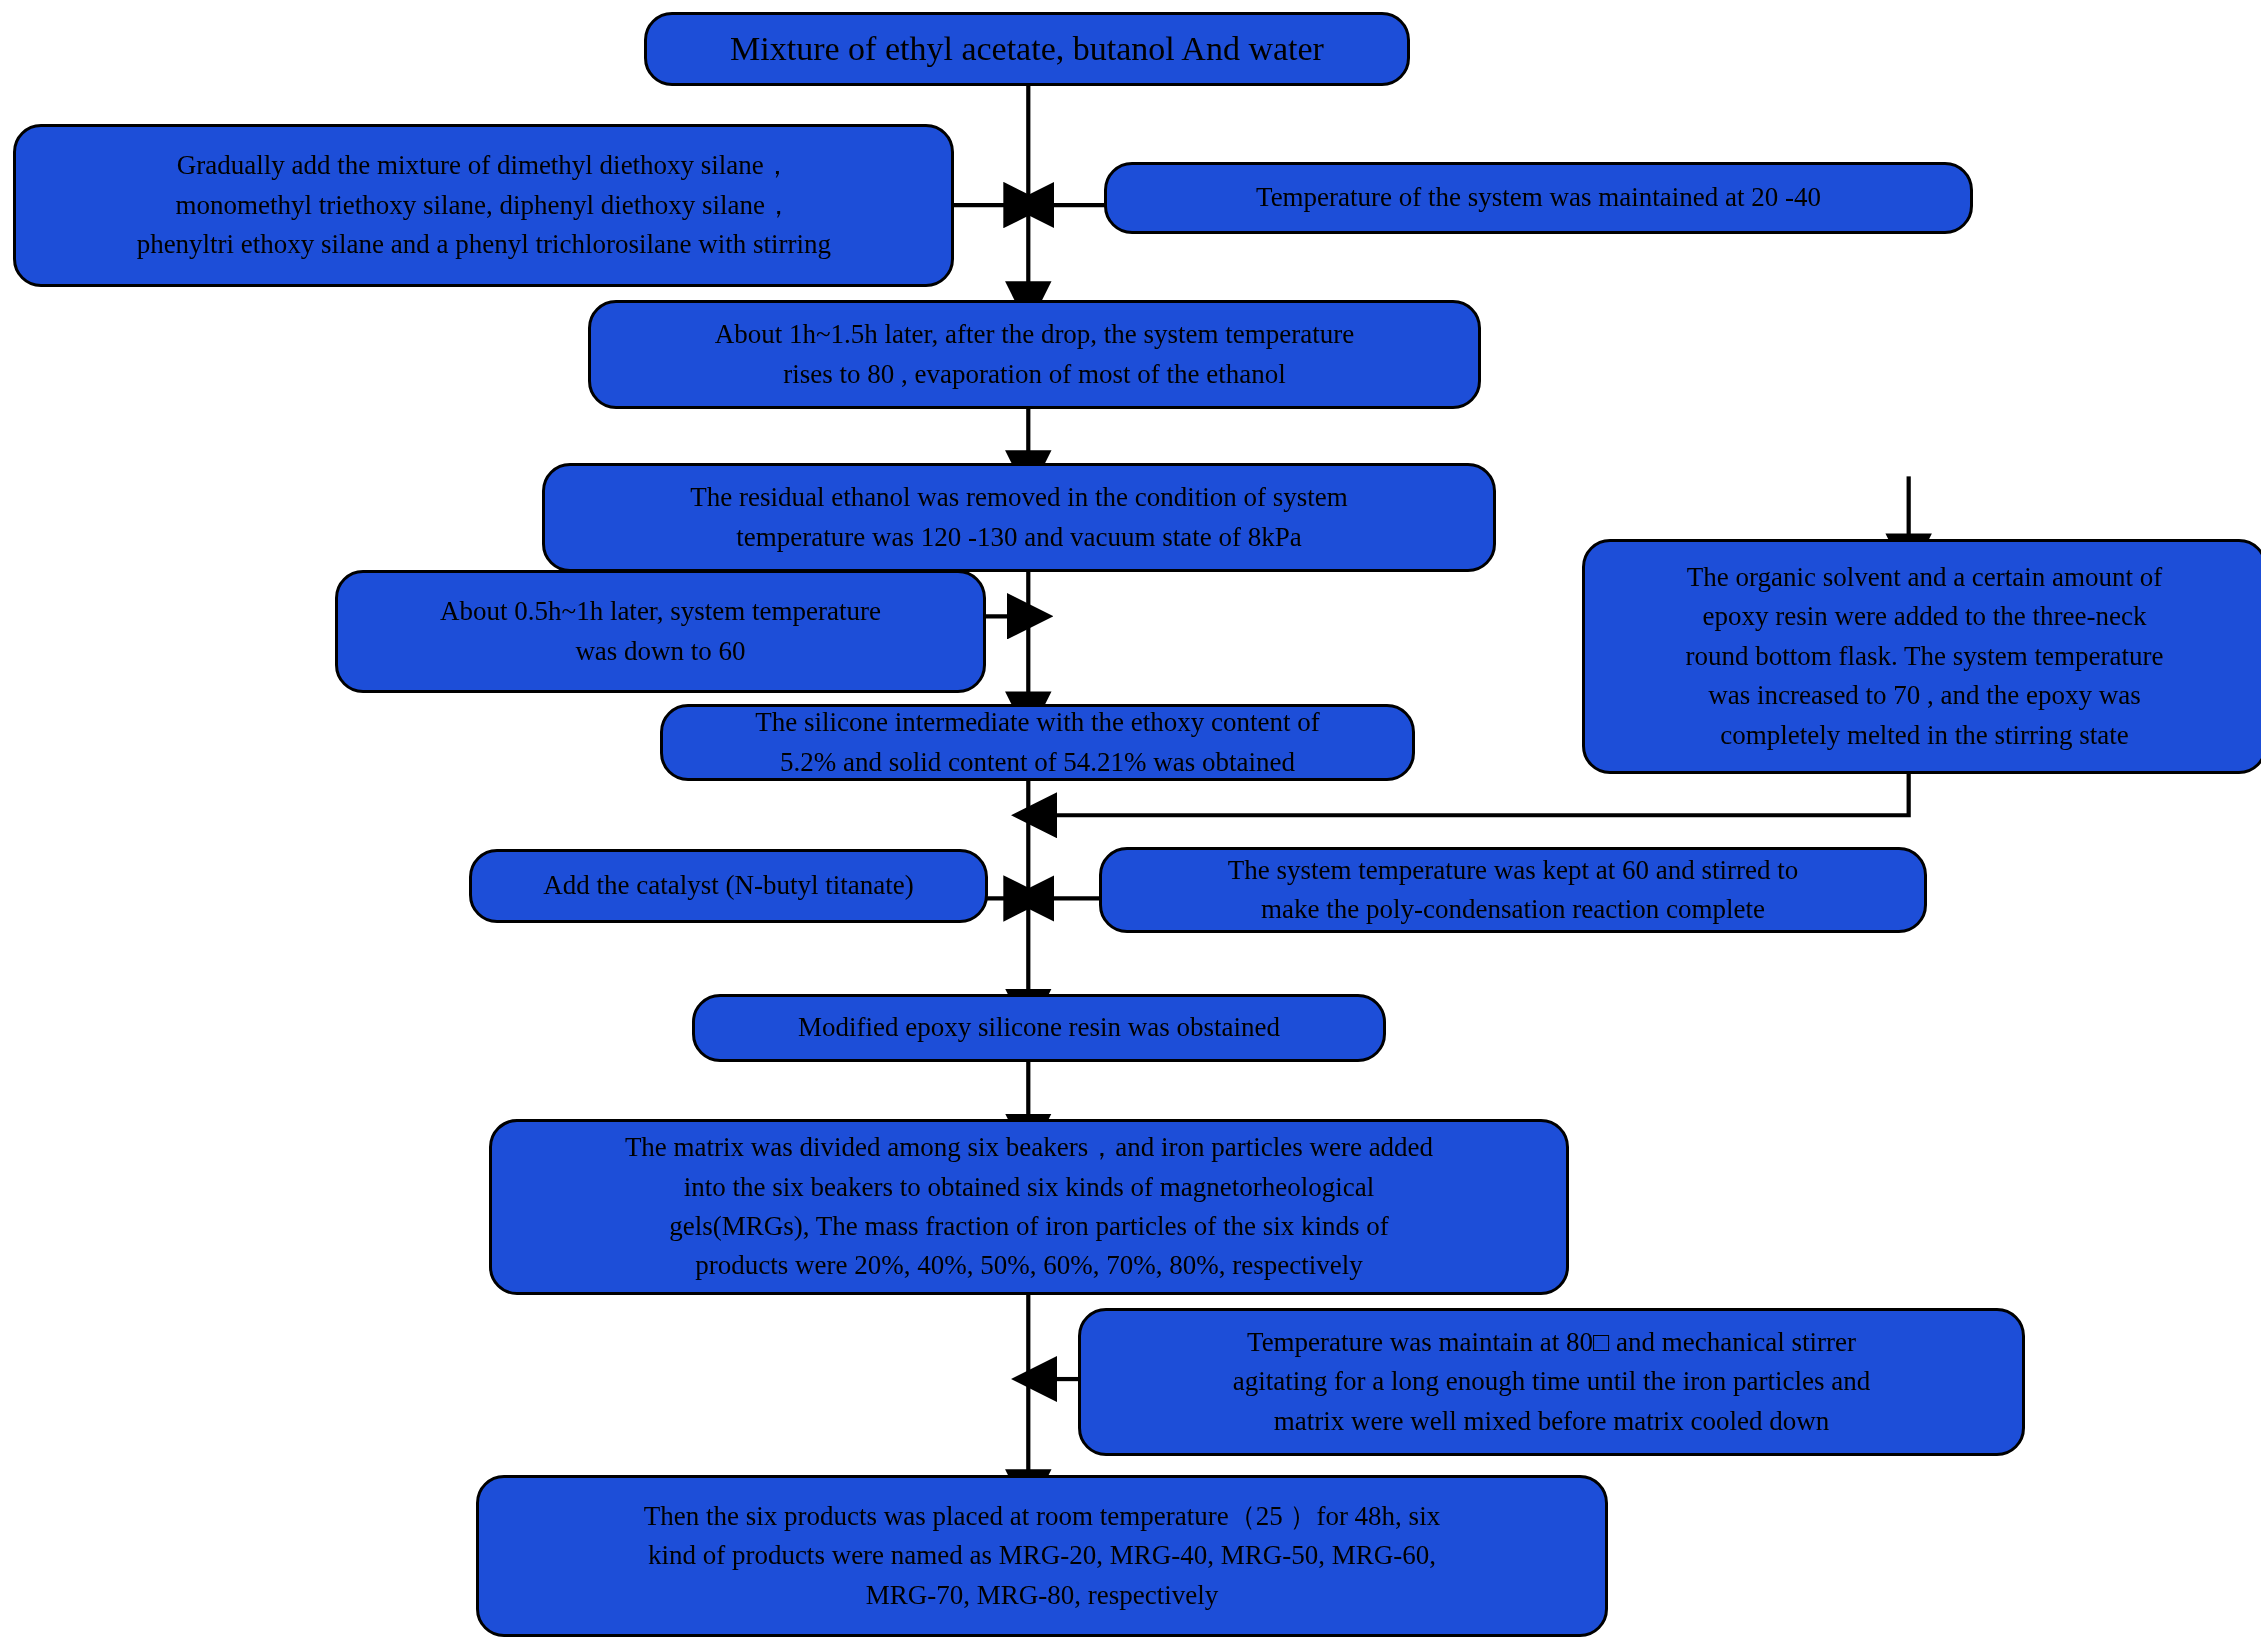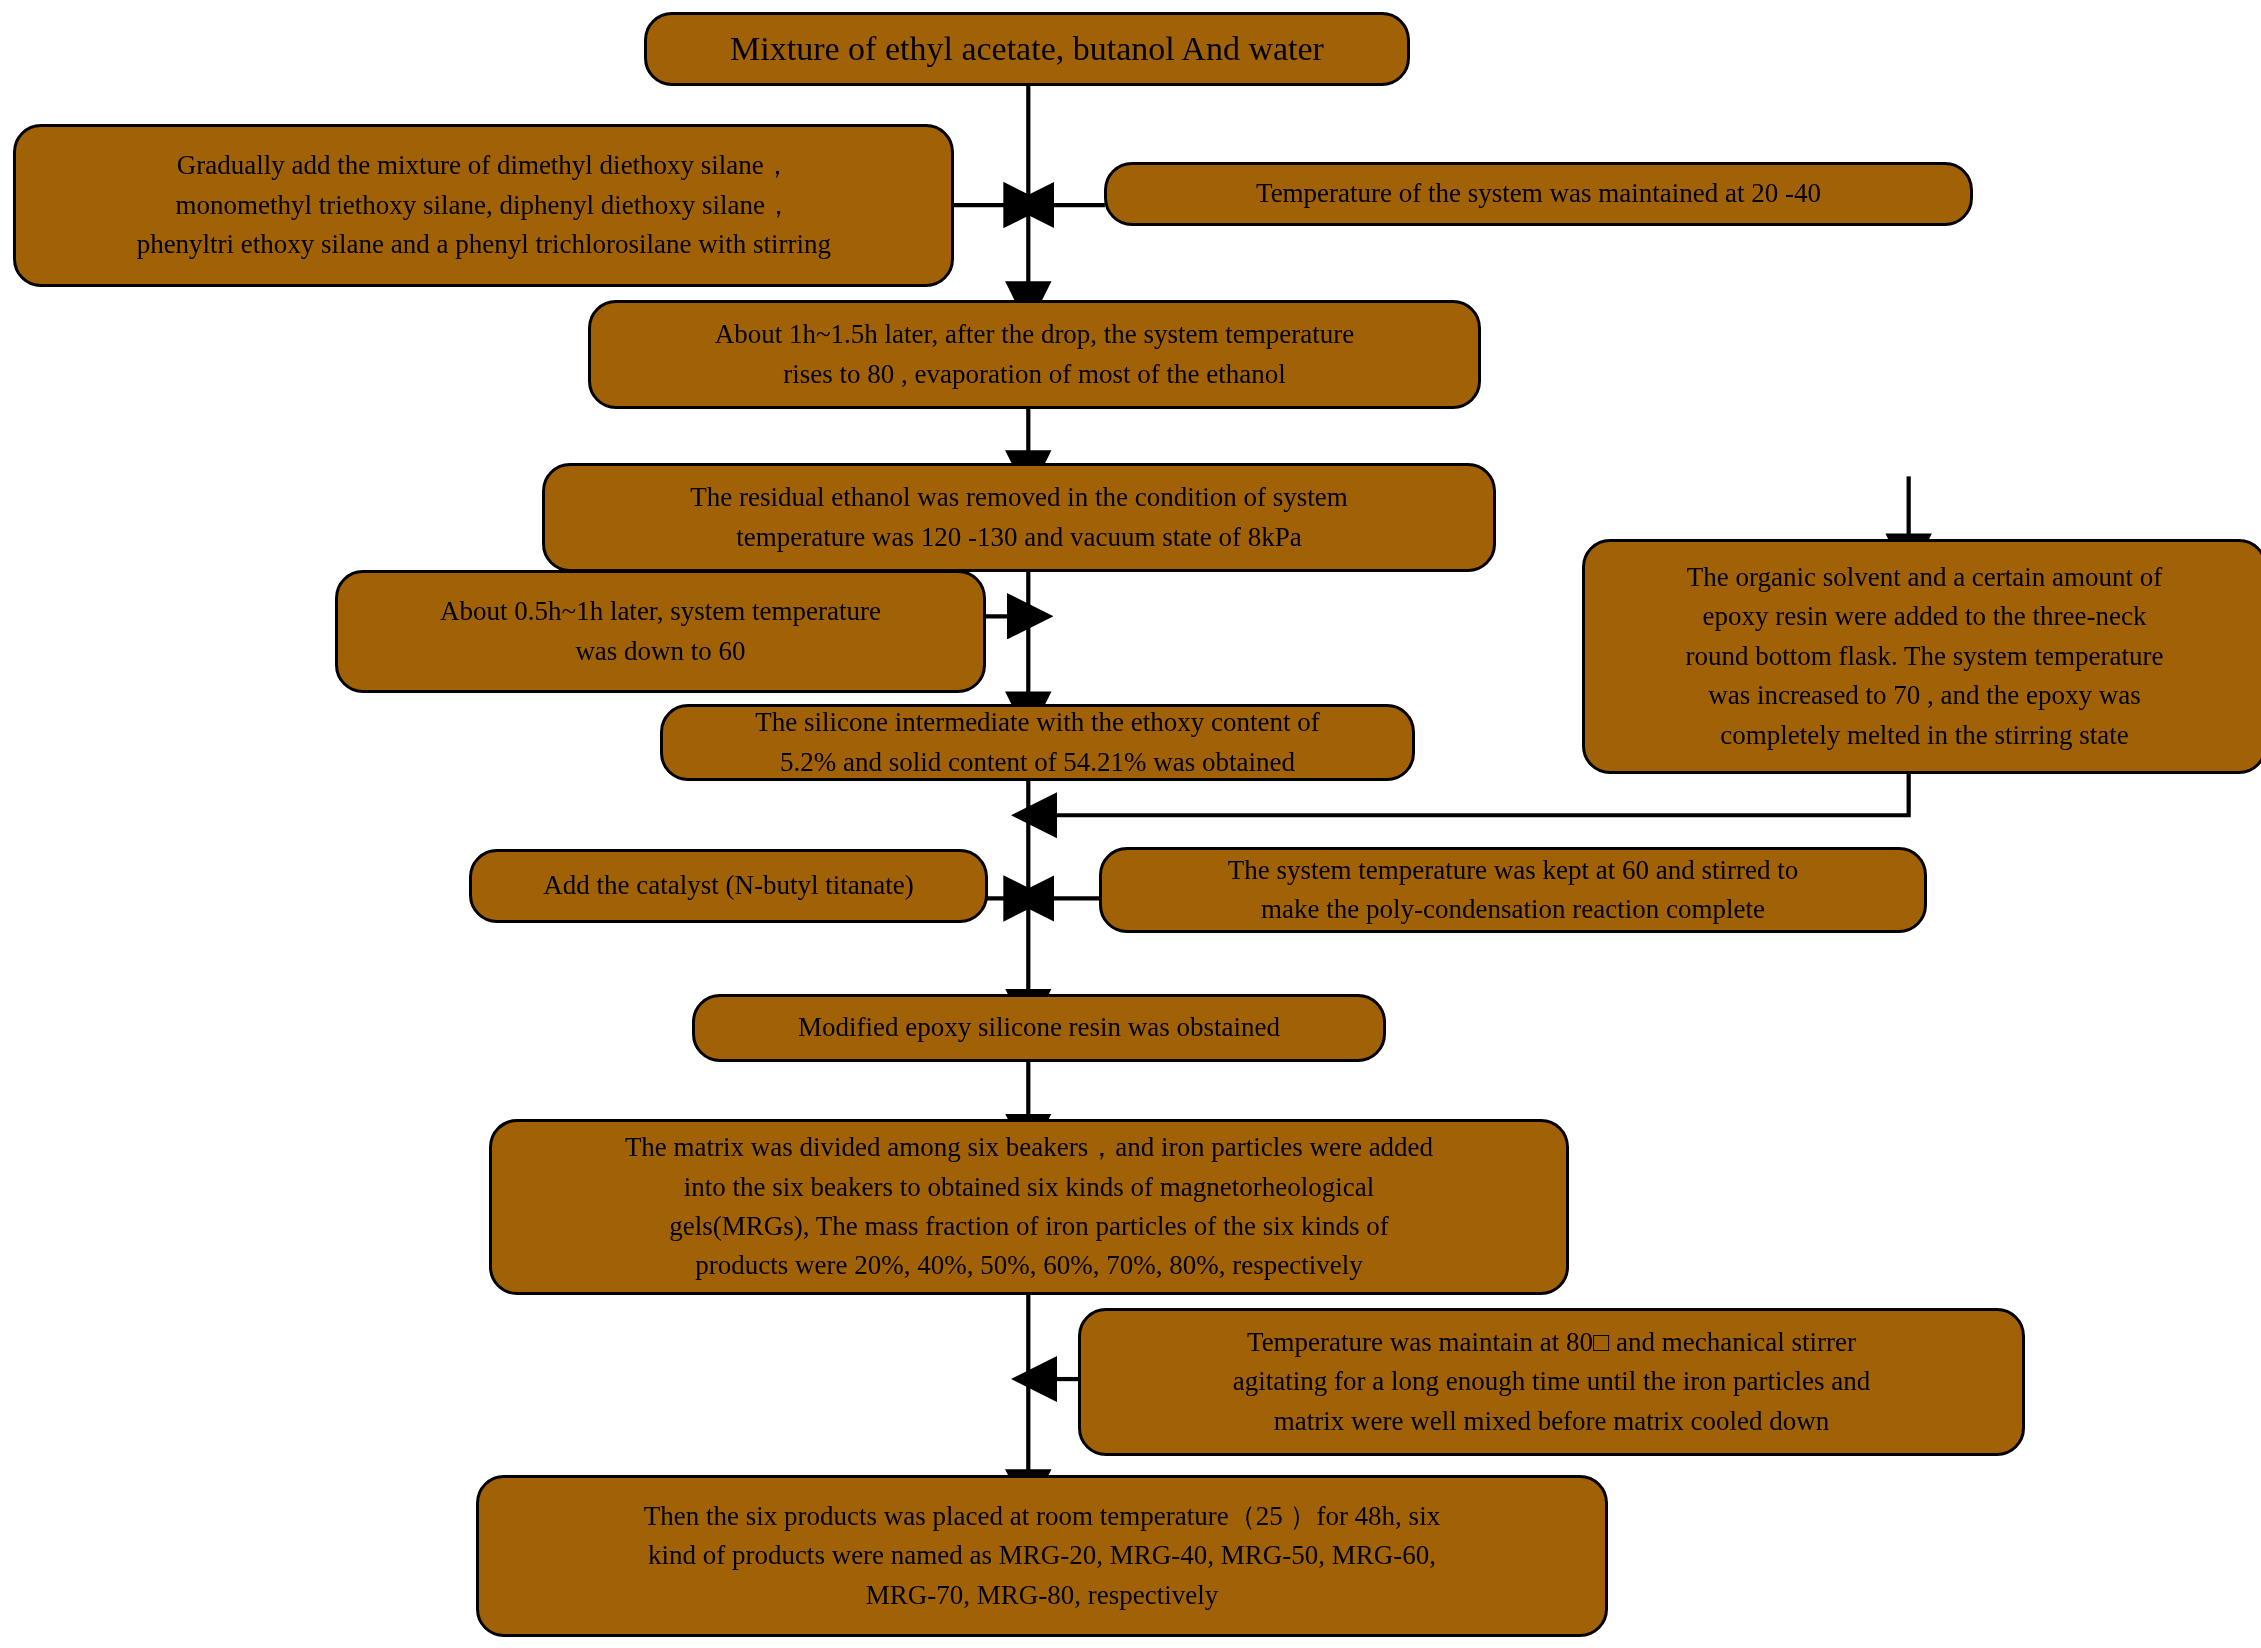--- a/index.html
+++ b/index.html
@@ -21,21 +21,21 @@
     top: 0;
     width: 2261px;
     height: 1648px;
     pointer-events: none;
   }
   .node {
     position: absolute;
     box-sizing: border-box;
     border: 3px solid #000000;
     border-radius: 28px;
-    background: #a16207;
+    background: #1d4ed8;
     display: flex;
     align-items: center;
     justify-content: center;
     text-align: center;
     color: #000000;
     line-height: 1.46;
     padding: 3.6px 13.3px;
     z-index: 5;
   }
   .node .txt {
@@ -132,21 +132,21 @@
   <div class="node fs-lg" style="left:644px; top:12px; width:766px; height:74px;">
     <span class="txt">Mixture of ethyl acetate, butanol And water</span>
   </div>
 
   <div class="node fs-md" style="left:13.3px; top:124px; width:941px; height:163px;">
     <span class="txt">Gradually add the mixture of  dimethyl diethoxy silane，
 monomethyl triethoxy silane, diphenyl diethoxy silane，
 phenyltri ethoxy silane and a phenyl trichlorosilane  with stirring</span>
   </div>
 
-  <div class="node fs-md" style="left:1104px; top:162px; width:869px; height:64px;">
+  <div class="node fs-md" style="left:1104px; top:162px; width:869px; height:72px;">
     <span class="txt">Temperature of the system was maintained at 20    -40</span>
   </div>
 
   <div class="node fs-md" style="left:588px; top:300px; width:893px; height:109px;">
     <span class="txt">About 1h~1.5h later, after the drop, the system temperature
 rises to 80    , evaporation of most of the ethanol</span>
   </div>
 
   <div class="node fs-md" style="left:542px; top:463px; width:954px; height:109px;">
     <span class="txt">The residual ethanol was removed in the condition of system

